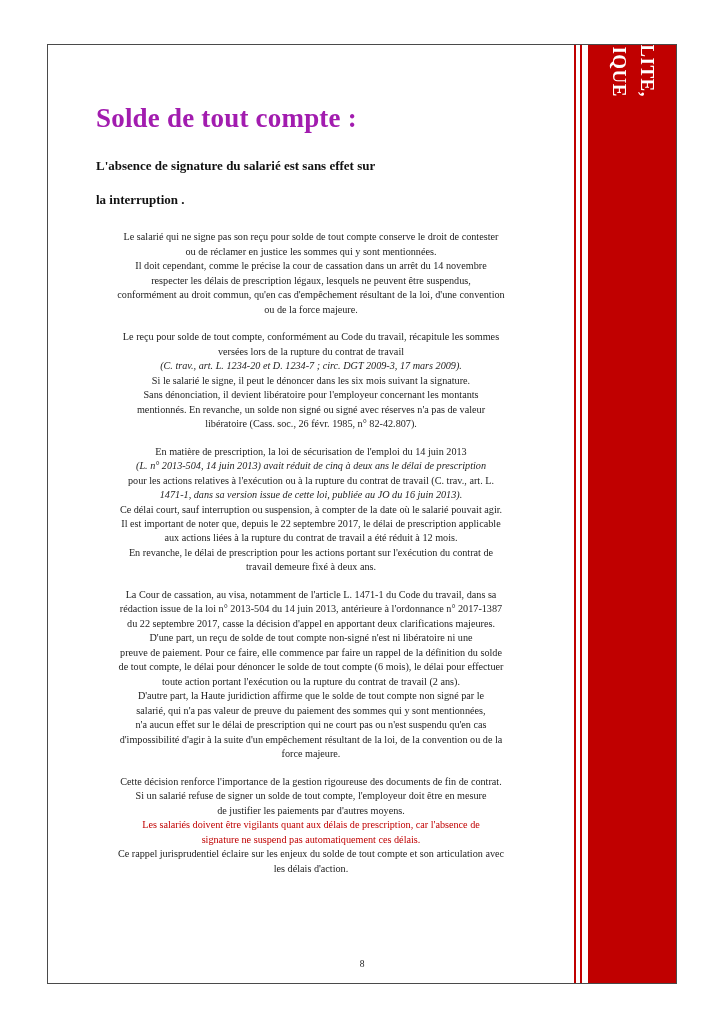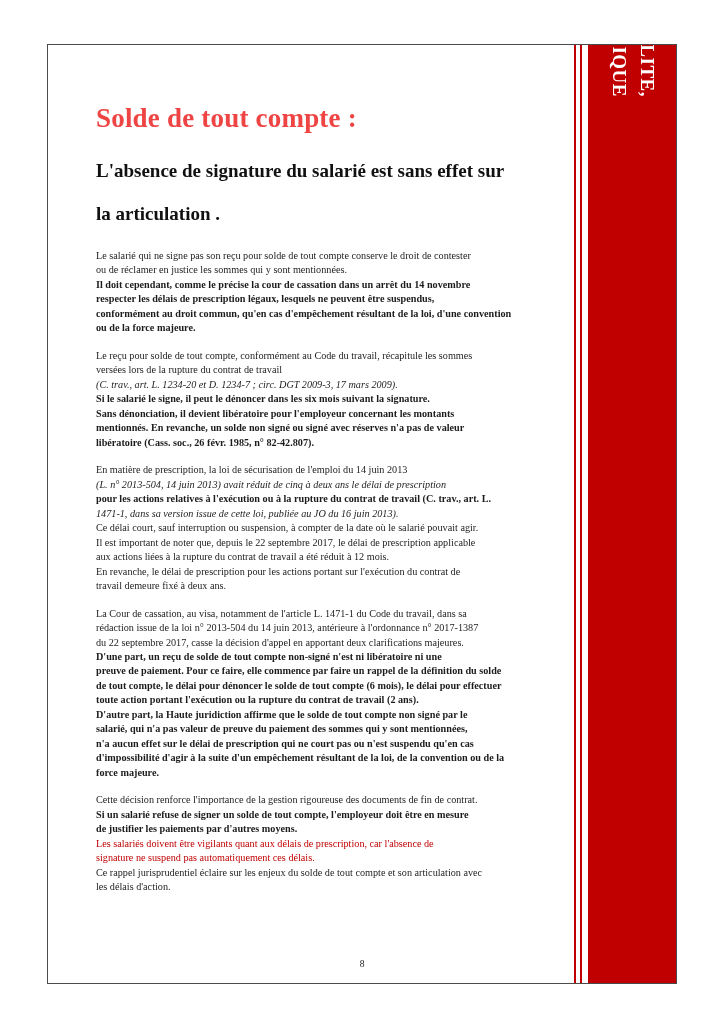--- a/index.html
+++ b/index.html
@@ -71,41 +71,41 @@
   .content {
     position: absolute;
     left: 48px;
     top: 58px;
     width: 430px;
   }
   h1.doc-title {
     margin: 0 0 22px 0;
     font-size: 27px;
     font-weight: bold;
-    color: #ef4444;
+    color: #a21caf;
     font-family: "Liberation Serif", serif;
     letter-spacing: 0.2px;
   }
   h2.sub {
     margin: 0 0 20px 0;
-    font-size: 19px;
+    font-size: 13px;
     font-weight: bold;
     color: #111111;
     line-height: 1.55;
   }
   h2.sub .l2 { display: block; margin-top: 14px; }
 
   p.para {
     margin: 0 0 13px 0;
     font-size: 10.2px;
     line-height: 1.42;
     color: #1c1c1c;
-    text-align: left;
+    text-align: center;
   }
-  .b { font-weight: bold; }
+  .b { font-weight: normal; }
   .i { font-style: italic; }
   .u { }
   .red { color: #c00000; font-weight: normal; }
 
   .footer-num {
     position: absolute;
     left: 0;
     right: 0;
     bottom: 14px;
     text-align: center;
@@ -126,21 +126,21 @@
     <div class="side-title">
       <span class="line1">L' ACTUALITE,</span>
       <span class="line2">COMISSION JURIDIQUE</span>
     </div>
   </div>
 
   <div class="content">
     <h1 class="doc-title">Solde de tout compte :</h1>
     <h2 class="sub">
       <span>L'absence de signature du salarié est sans effet sur</span>
-      <span class="l2">la articulation .</span>
+      <span class="l2">la interruption .</span>
     </h2>
 
     <div id="body-blocks">
         <p class="para"><span class="">Le salarié qui ne signe pas son reçu pour solde de tout compte conserve le droit de contester</span><br><span class="">ou de réclamer en justice les sommes qui y sont mentionnées.</span><br><span class="b">Il doit cependant, comme le précise la cour de cassation dans un arrêt du 14 novembre</span><br><span class="b">respecter les délais de prescription légaux, lesquels ne peuvent être suspendus,</span><br><span class="b">conformément au droit commun, qu'en cas d'empêchement résultant de la loi, d'une convention</span><br><span class="b">ou de la force majeure.</span></p>
         <p class="para"><span class="">Le reçu pour solde de tout compte, conformément au Code du travail, récapitule les sommes</span><br><span class="">versées lors de la rupture du contrat de travail</span><br><span class="i u">(C. trav., art. L. 1234-20 et D. 1234-7 ; circ. DGT 2009-3, 17 mars 2009).</span><br><span class="b">Si le salarié le signe, il peut le dénoncer dans les six mois suivant la signature.</span><br><span class="b">Sans dénonciation, il devient libératoire pour l'employeur concernant les montants</span><br><span class="b">mentionnés. En revanche, un solde non signé ou signé avec réserves n'a pas de valeur</span><br><span class="b">libératoire (Cass. soc., 26 févr. 1985, n° 82-42.807).</span></p>
         <p class="para"><span class="">En matière de prescription, la loi de sécurisation de l'emploi du 14 juin 2013</span><br><span class="i">(L. n° 2013-504, 14 juin 2013) avait réduit de cinq à deux ans le délai de prescription</span><br><span class="b">pour les actions relatives à l'exécution ou à la rupture du contrat de travail (C. trav., art. L.</span><br><span class="i">1471-1, dans sa version issue de cette loi, publiée au JO du 16 juin 2013).</span><br><span class="">Ce délai court, sauf interruption ou suspension, à compter de la date où le salarié pouvait agir.</span><br><span class="">Il est important de noter que, depuis le 22 septembre 2017, le délai de prescription applicable</span><br><span class="">aux actions liées à la rupture du contrat de travail a été réduit à 12 mois.</span><br><span class="">En revanche, le délai de prescription pour les actions portant sur l'exécution du contrat de</span><br><span class="">travail demeure fixé à deux ans.</span></p>
         <p class="para"><span class="">La Cour de cassation, au visa, notamment de l'article L. 1471-1 du Code du travail, dans sa</span><br><span class="">rédaction issue de la loi n° 2013-504 du 14 juin 2013, antérieure à l'ordonnance n° 2017-1387</span><br><span class="">du 22 septembre 2017, casse la décision d'appel en apportant deux clarifications majeures.</span><br><span class="b">D'une part, un reçu de solde de tout compte non-signé n'est ni libératoire ni une</span><br><span class="b">preuve de paiement. Pour ce faire, elle commence par faire un rappel de la définition du solde</span><br><span class="b">de tout compte, le délai pour dénoncer le solde de tout compte (6 mois), le délai pour effectuer</span><br><span class="b">toute action portant l'exécution ou la rupture du contrat de travail (2 ans).</span><br><span class="b">D'autre part, la Haute juridiction affirme que le solde de tout compte non signé par le</span><br><span class="b">salarié, qui n'a pas valeur de preuve du paiement des sommes qui y sont mentionnées,</span><br><span class="b">n'a aucun effet sur le délai de prescription qui ne court pas ou n'est suspendu qu'en cas</span><br><span class="b">d'impossibilité d'agir à la suite d'un empêchement résultant de la loi, de la convention ou de la</span><br><span class="b">force majeure.</span></p>
         <p class="para"><span class="">Cette décision renforce l'importance de la gestion rigoureuse des documents de fin de contrat.</span><br><span class="b">Si un salarié refuse de signer un solde de tout compte, l'employeur doit être en mesure</span><br><span class="b">de justifier les paiements par d'autres moyens.</span><br><span class="red">Les salariés doivent être vigilants quant aux délais de prescription, car l'absence de</span><br><span class="red">signature ne suspend pas automatiquement ces délais.</span><br><span class="">Ce rappel jurisprudentiel éclaire sur les enjeux du solde de tout compte et son articulation avec</span><br><span class="">les délais d'action.</span></p>
       </div>
   </div>

